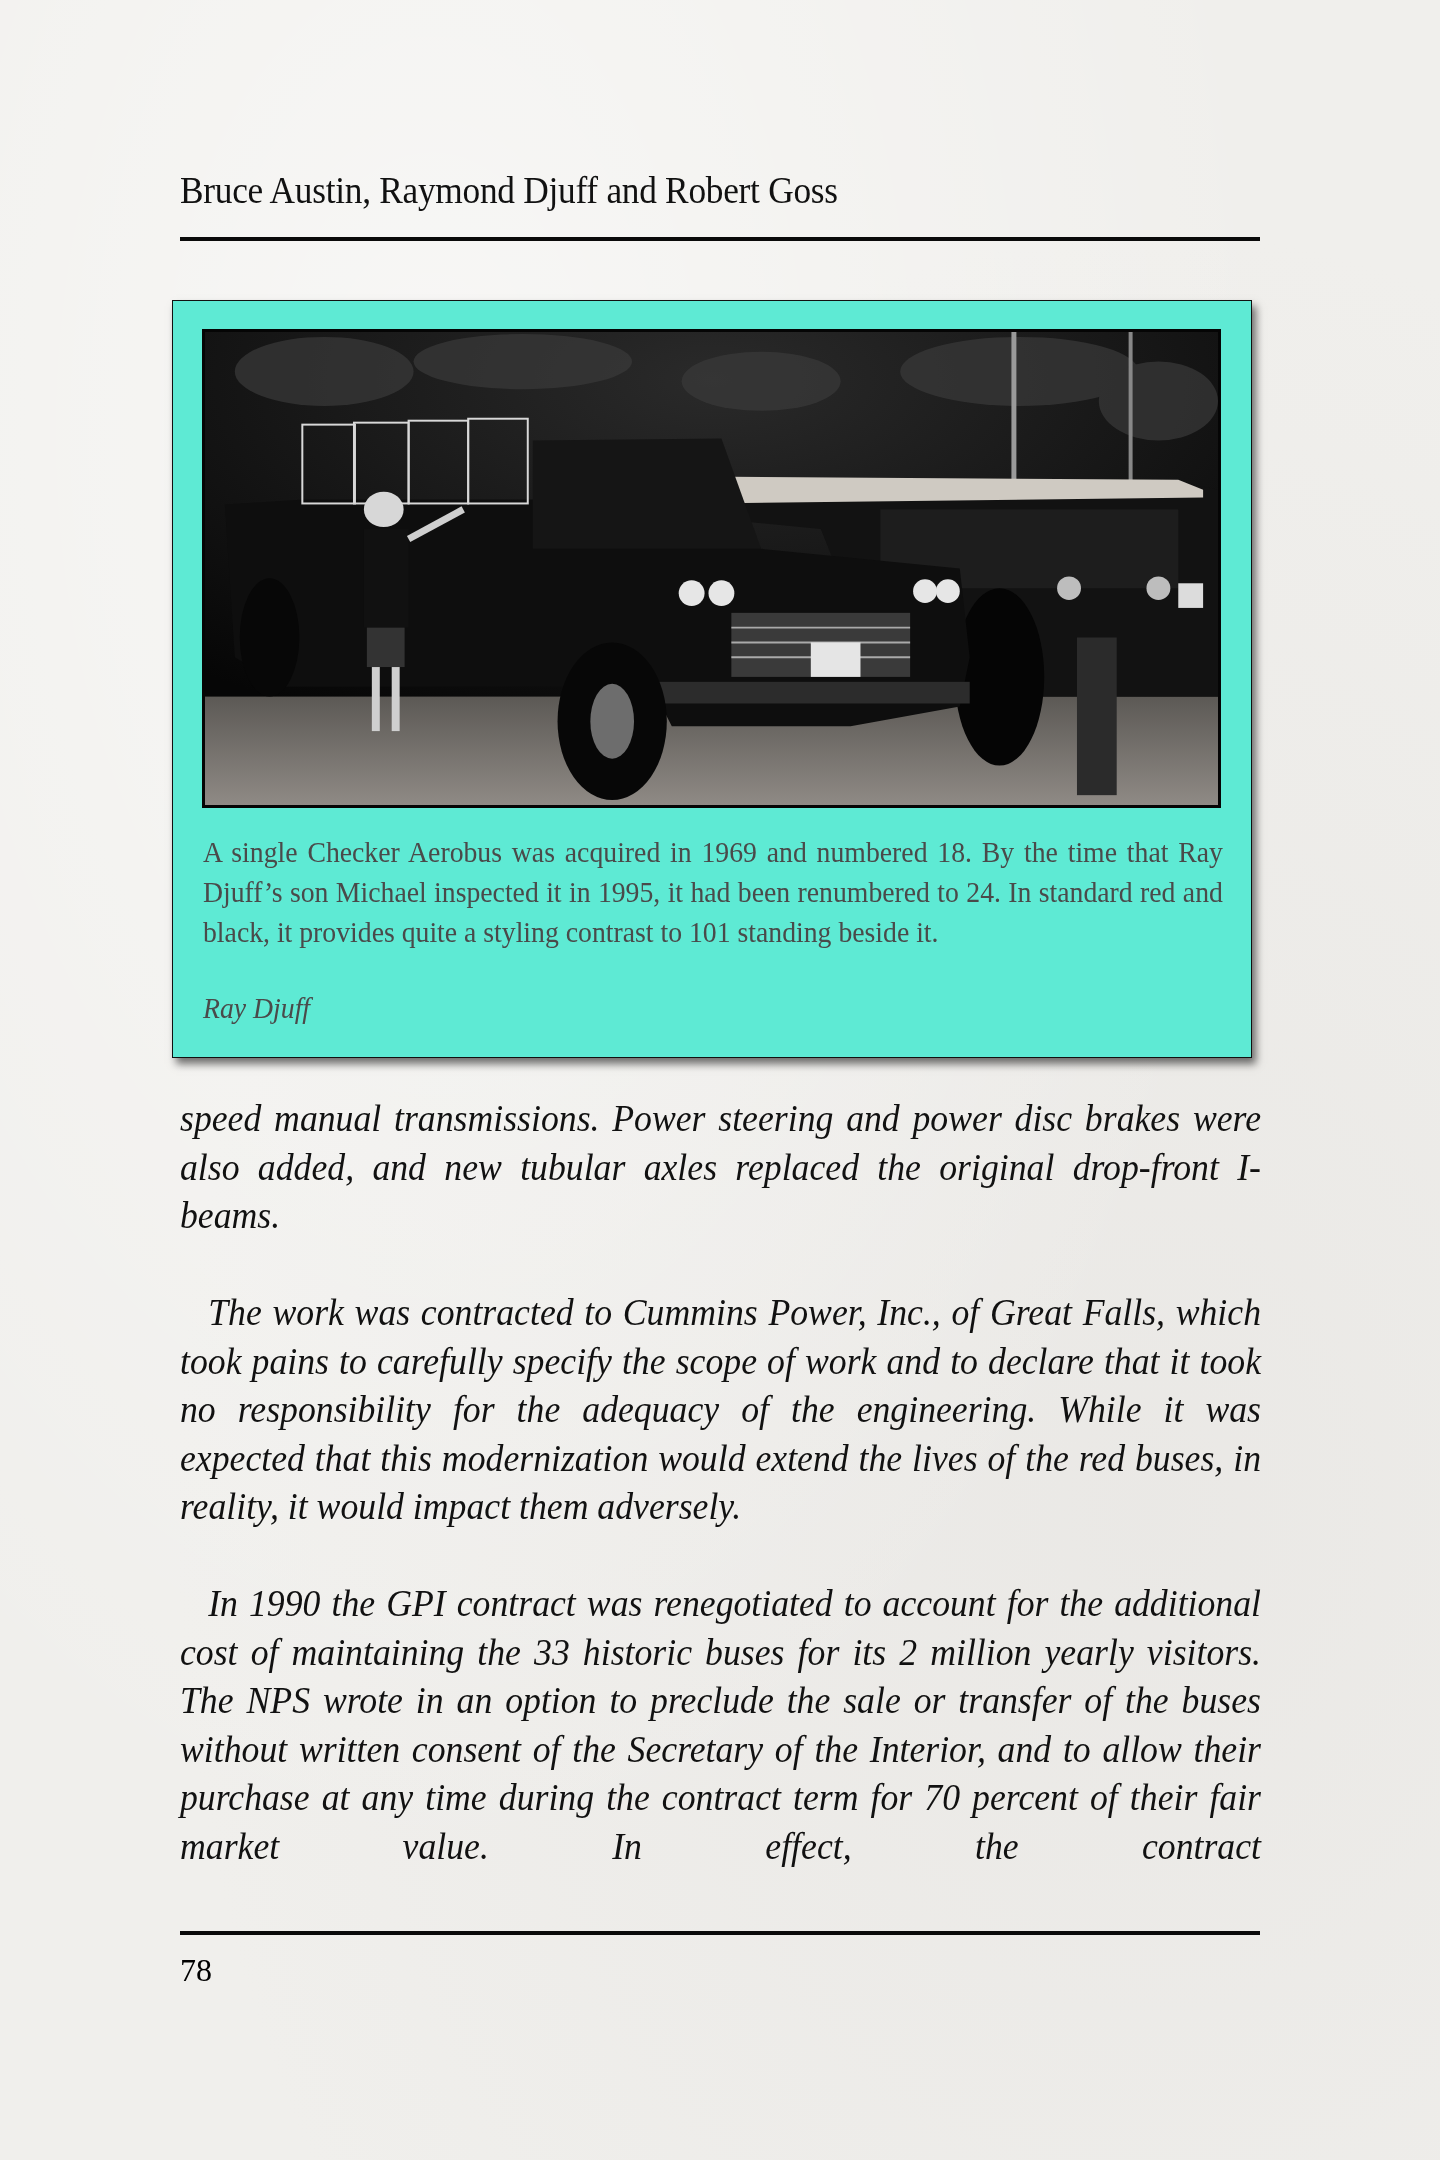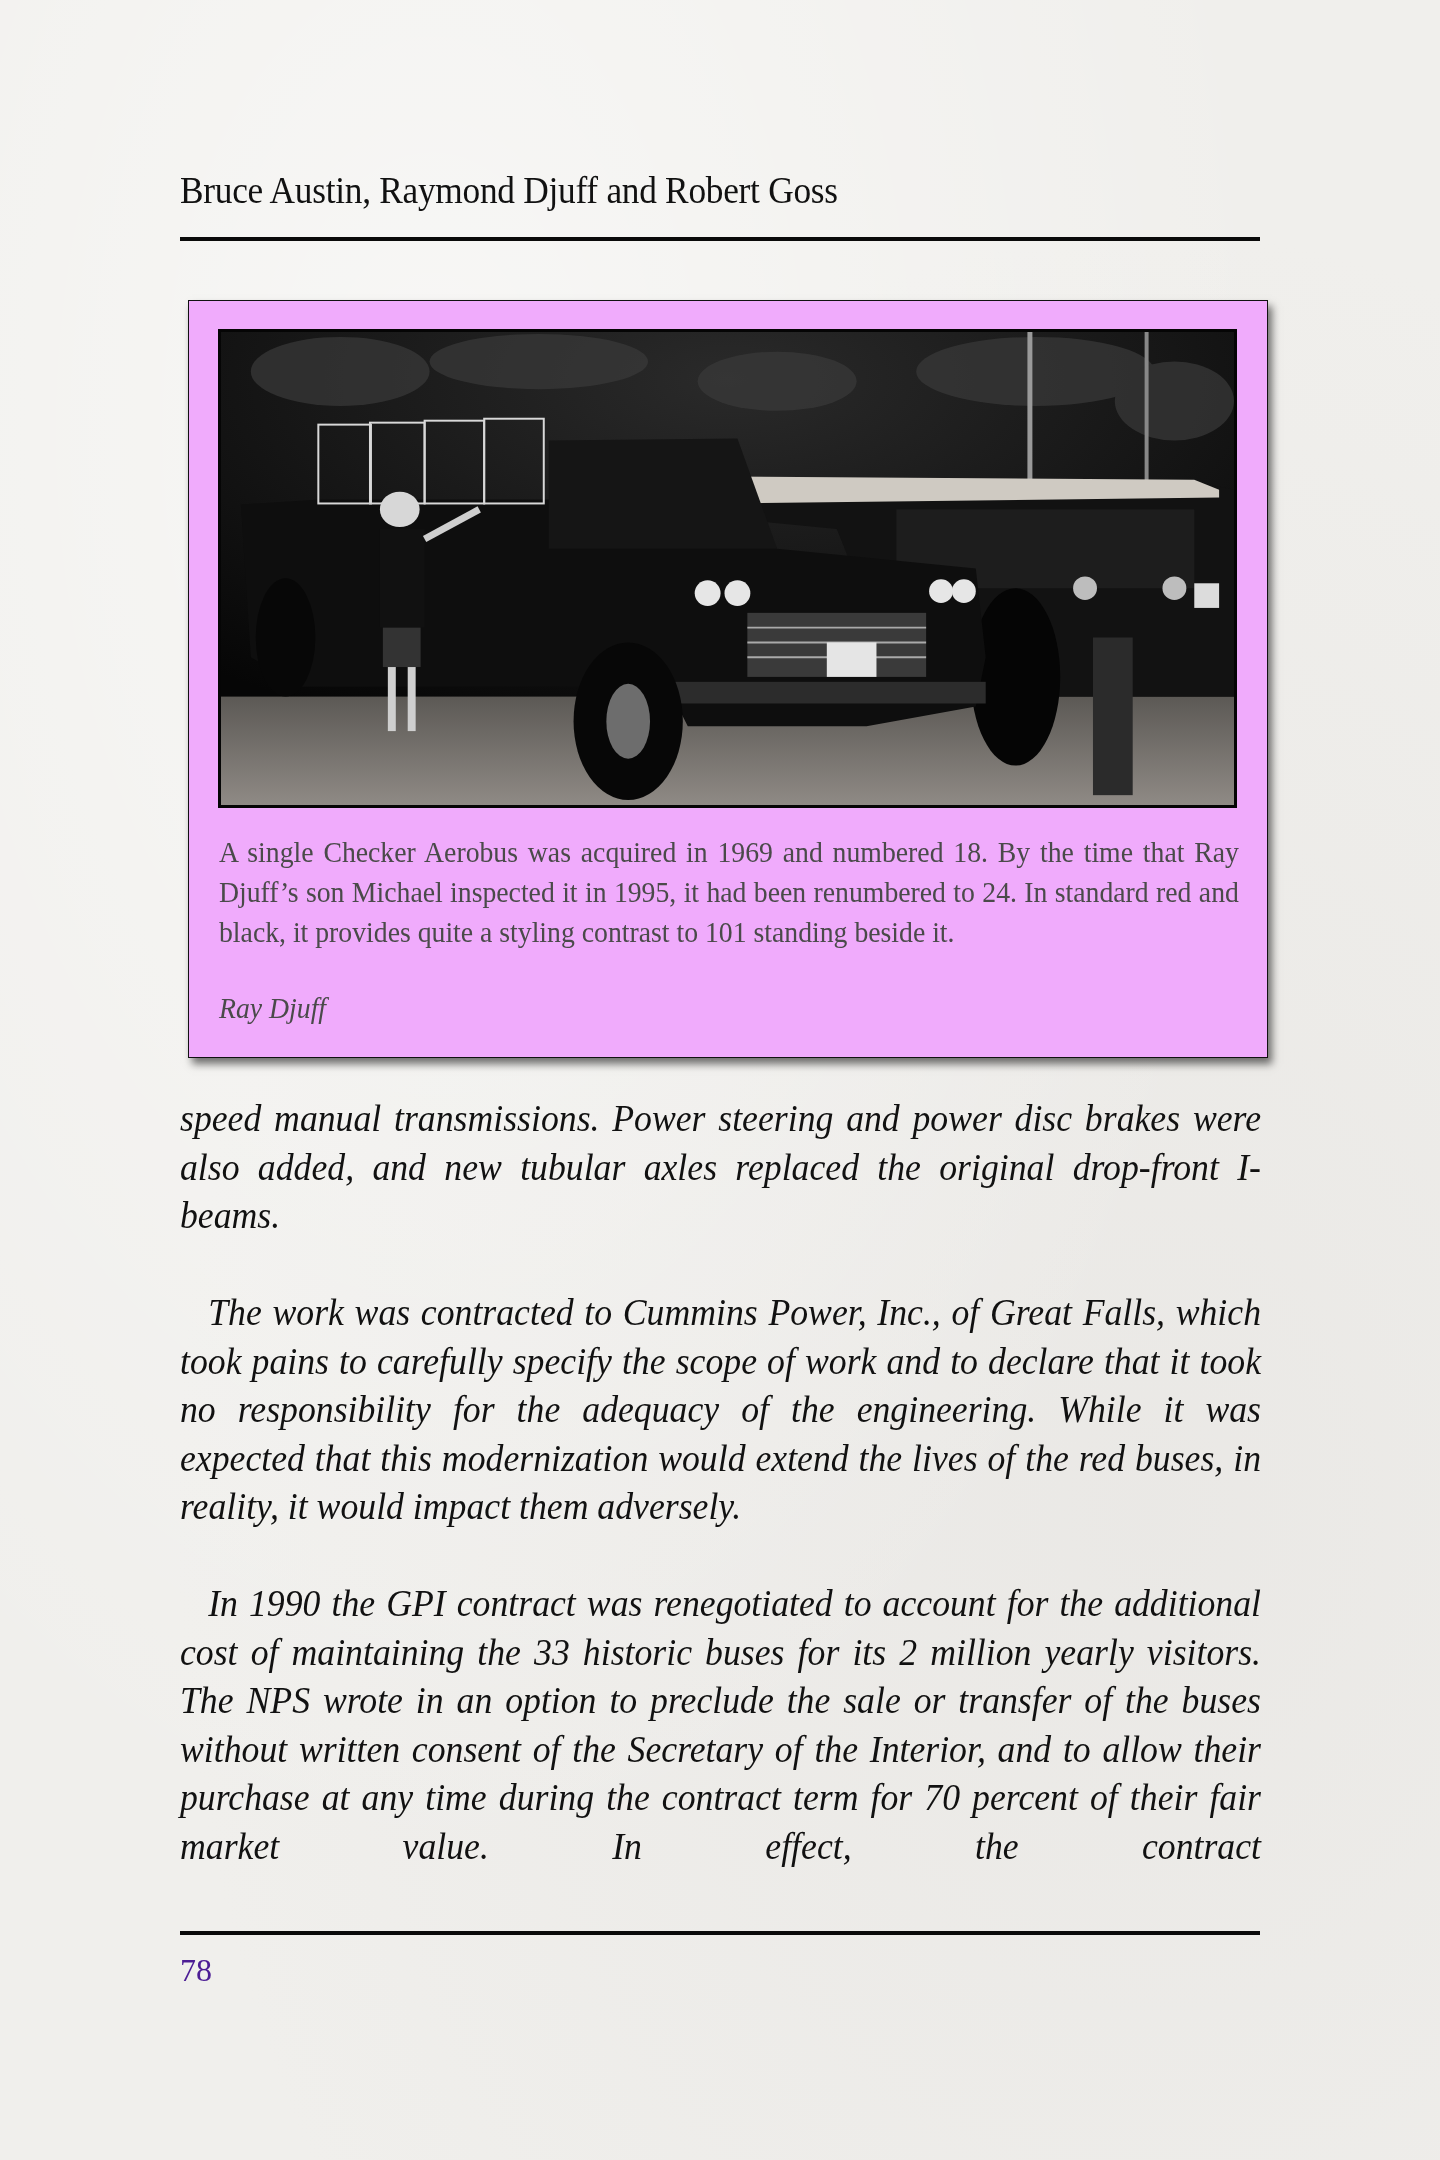--- a/index.html
+++ b/index.html
@@ -18,22 +18,22 @@
   }
   .running-head {
     position: absolute; left: 180px; top: 168px;
     font-size: 38px; letter-spacing: -0.3px; color: #111;
     transform: scaleX(0.93); transform-origin: left top;
   }
   .rule-top {
     position: absolute; left: 180px; top: 237px; width: 1080px; height: 4px; background: #0a0a0a;
   }
   .figure-frame {
-    position: absolute; left: 188px; top: 300px; width: 1078px; height: 756px;
-    background: #f0abfc; border: 1.5px solid #111;
+    position: absolute; left: 172px; top: 300px; width: 1078px; height: 756px;
+    background: #5eead4; border: 1.5px solid #111;
     box-shadow: 4px 6px 8px rgba(0,0,0,0.55);
   }
   .photo {
     position: absolute; left: 29px; top: 28px; width: 1019px; height: 479px;
     border: 3px solid #050505; box-sizing: border-box; overflow: hidden; background: #0b0b0b;
   }
   .photo svg { display: block; width: 100%; height: 100%; }
   .caption {
     position: absolute; left: 30px; top: 531px; width: 1020px;
     font-size: 29.5px; line-height: 40px; color: #4a4a4a;
@@ -52,21 +52,21 @@
     font-size: 38px; line-height: 48.5px; text-align: justify; margin: 0 0 48.5px 0;
     width: 1150px; transform: scaleX(0.94); transform-origin: left top;
     text-align-last: left;
   }
   .para.indent { text-indent: 30px; }
   .para.last-justified { text-align-last: justify; }
   .rule-bottom {
     position: absolute; left: 180px; top: 1931px; width: 1080px; height: 4px; background: #0a0a0a;
   }
   .folio {
-    position: absolute; left: 180px; top: 1952px; font-size: 32px; color: #4c1d95;
+    position: absolute; left: 180px; top: 1952px; font-size: 32px; color: #000000;
   }
 </style>
 </head>
 <body>
 
 <div class="page-bg"></div>
 
 <div class="running-head">Bruce Austin, Raymond Djuff and Robert Goss</div>
 <div class="rule-top"></div>
 

